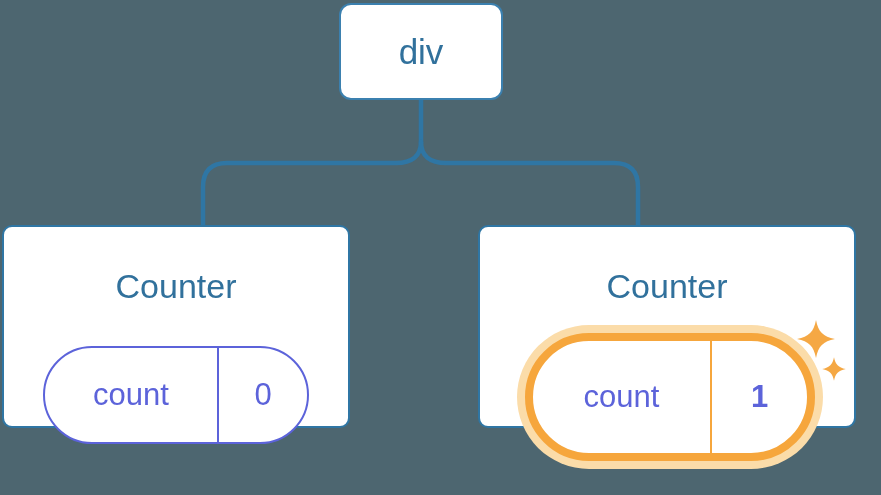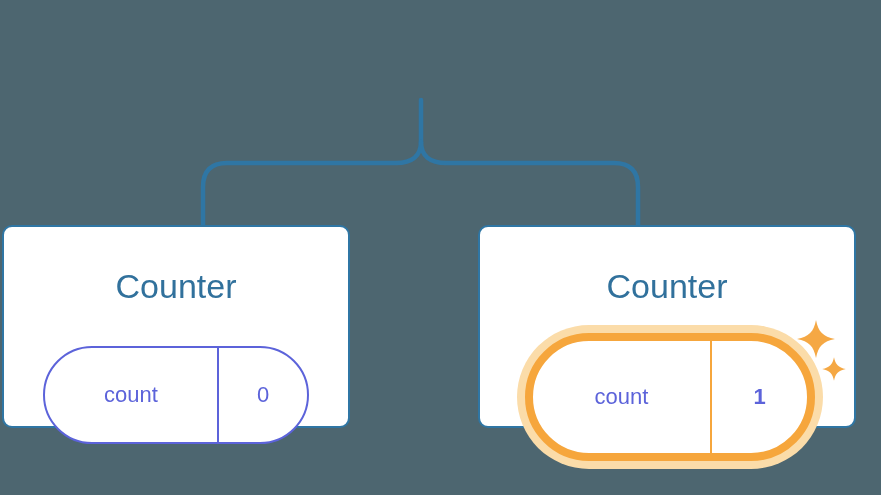--- a/index.html
+++ b/index.html
@@ -59,21 +59,21 @@
 
   
   .pill {
     position: absolute;
     display: flex;
     align-items: stretch;
     background: #ffffff;
     border: 2px solid #5C63DA;
     border-radius: 999px;
     box-sizing: border-box;
-    font-size: 22px;
+    font-size: 31px;
     color: #5C63DA;
     overflow: hidden;
   }
   .pill.normal {
     left: 39px; top: 119px;
     width: 266px; height: 98px;
   }
   .pill .pill-key {
     flex: 1;
     display: flex; align-items: center; justify-content: center;
@@ -101,20 +101,23 @@
 <body>
 
 <div class="stage">
 
   <svg class="connector-svg" width="881" height="495" viewBox="0 0 881 495">
     <path class="connector-path" d="M 421 100 L 421 142"></path>
     <path class="connector-path" d="M 421 142 C 421 156 412 163 396 163 L 227 163 C 211 163 203 171 203 187 L 203 226"></path>
     <path class="connector-path" d="M 421 142 C 421 156 430 163 446 163 L 614 163 C 630 163 638 171 638 187 L 638 226"></path>
   </svg>
 
+  <div class="root-node">
+    <span>div</span>
+  </div>
 
   <div class="card left">
     <div class="card-title">Counter</div>
     <div class="pill normal">
       <span class="pill-key">count</span>
       <span class="pill-value">0</span>
     </div>
   </div>
 
   <div class="card right">

